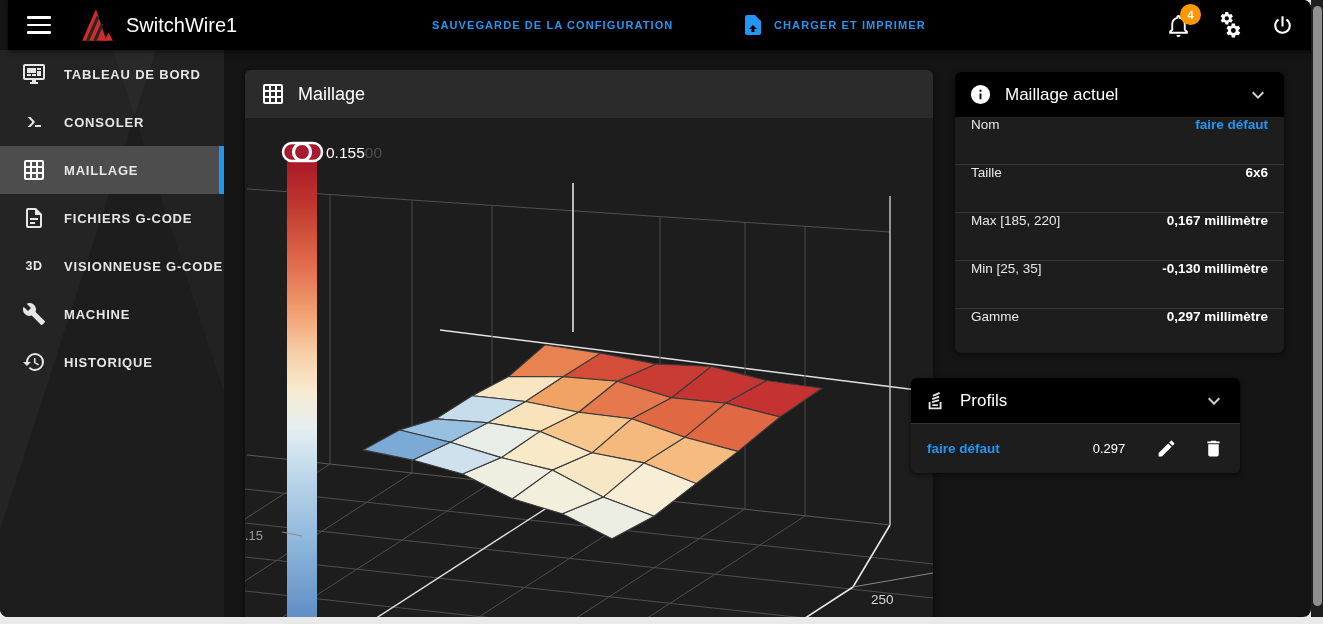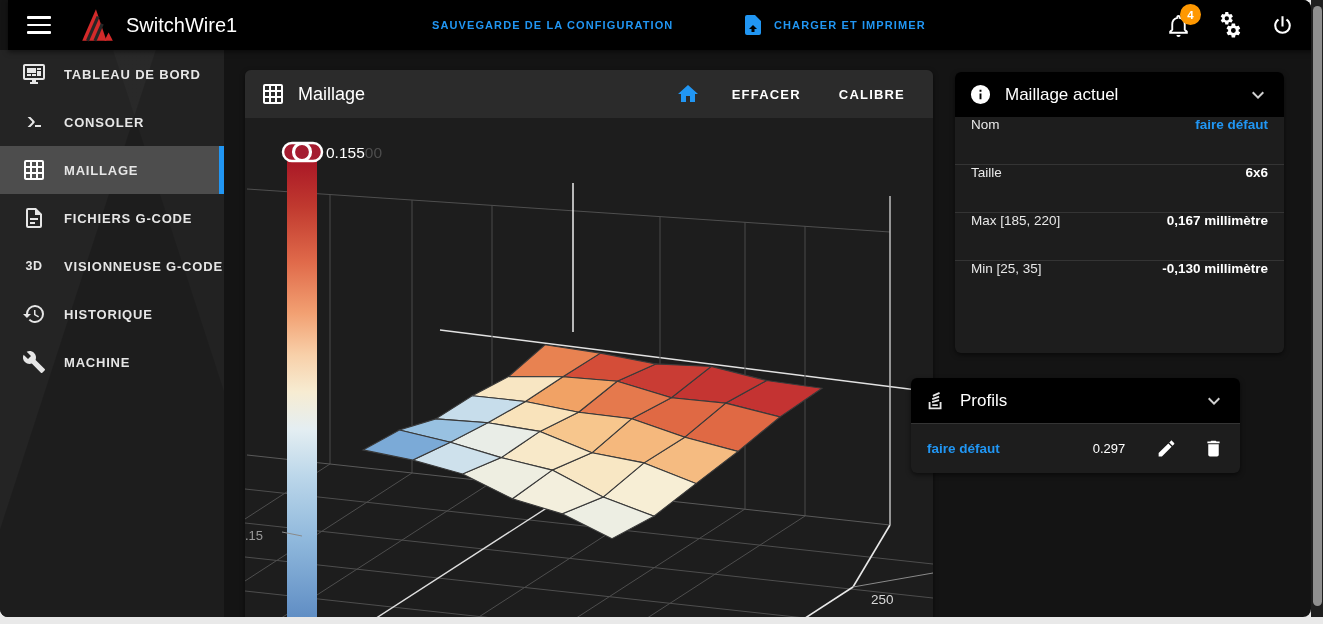--- a/index.html
+++ b/index.html
@@ -143,48 +143,39 @@
           <path fill="#e6e6e6" d="M6,2A2,2 0 0,0 4,4V20A2,2 0 0,0 6,22H18A2,2 0 0,0 20,20V8L14,2H6M6,4H13V9H18V20H6V4M8,12V14H16V12H8M8,16V18H13V16H8Z"></path>
         </svg>
       <span class="lbl">FICHIERS G-CODE</span>
     </div>
     <div class="side-item">
       <span class="icon3d">3D</span>
       <span class="lbl">VISIONNEUSE G-CODE</span>
     </div>
     <div class="side-item">
       <svg class="icon24" viewBox="0 0 24 24">
+          <path fill="#e6e6e6" d="M22.7,19L13.6,9.9C14.5,7.6 14,4.9 12.1,3C10.1,1 7.1,0.6 4.7,1.7L9,6L6,9L1.6,4.7C0.4,7.1 0.9,10.1 2.9,12.1C4.8,14 7.5,14.5 9.8,13.6L18.9,22.7C19.3,23.1 19.9,23.1 20.3,22.7L22.6,20.4C23.1,20 23.1,19.3 22.7,19Z"></path>
+        </svg>
+      <span class="lbl">MACHINE</span>
+    </div>
+    <div class="side-item">
+      <svg class="icon24" viewBox="0 0 24 24">
           <path fill="#e6e6e6" d="M13.5,8H12V13L16.28,15.54L17,14.33L13.5,12.25V8M13,3A9,9 0 0,0 4,12H1L4.96,16.03L9,12H6A7,7 0 0,1 13,5A7,7 0 0,1 20,12A7,7 0 0,1 13,19C11.07,19 9.32,18.21 8.06,16.94L6.64,18.36C8.27,20 10.5,21 13,21A9,9 0 0,0 22,12A9,9 0 0,0 13,3Z"></path>
         </svg>
       <span class="lbl">HISTORIQUE</span>
-    </div>
-    <div class="side-item">
-      <svg class="icon24" viewBox="0 0 24 24">
-          <path fill="#e6e6e6" d="M22.7,19L13.6,9.9C14.5,7.6 14,4.9 12.1,3C10.1,1 7.1,0.6 4.7,1.7L9,6L6,9L1.6,4.7C0.4,7.1 0.9,10.1 2.9,12.1C4.8,14 7.5,14.5 9.8,13.6L18.9,22.7C19.3,23.1 19.9,23.1 20.3,22.7L22.6,20.4C23.1,20 23.1,19.3 22.7,19Z"></path>
-        </svg>
-      <span class="lbl">MACHINE</span>
     </div>
 
   </nav>
 
   <section class="card mesh-card">
     <div class="card-head">
       <svg class="icon24" viewBox="0 0 24 24">
           <path fill="#fff" d="M10,4V8H14V4H10M16,4V8H20V4H16M16,10V14H20V10H16M16,16V20H20V16H16M14,20V16H10V20H14M8,20V16H4V20H8M8,14V10H4V14H8M8,8V4H4V8H8M10,14H14V10H10V14M4,2H20A2,2 0 0,1 22,4V20A2,2 0 0,1 20,22H4C2.92,22 2,21.1 2,20V4A2,2 0 0,1 4,2Z"></path>
         </svg>
       <span class="card-title">Maillage</span>
-      <div class="mesh-head-actions">
-        <button class="icon-btn">
-          <svg width="24" height="24" viewBox="0 0 24 24">
-              <path fill="#2196f3" d="M10,20V14H14V20H19V12H22L12,3L2,12H5V20H10Z"></path>
-            </svg>
-        </button>
-        <button class="txt-btn">EFFACER</button>
-        <button class="txt-btn">CALIBRE</button>
-      </div>
     </div>
     <svg id="plot" class="plot" viewBox="0 0 688 506">
       <defs>
         <linearGradient id="cbar" x1="0" y1="0" x2="0" y2="1">
           <stop offset="0" stop-color="#a91726"></stop>
           <stop offset="0.10" stop-color="#c0392f"></stop>
           <stop offset="0.22" stop-color="#e06a4a"></stop>
           <stop offset="0.33" stop-color="#f2a072"></stop>
           <stop offset="0.42" stop-color="#f8d0a9"></stop>
           <stop offset="0.50" stop-color="#f7ecd2"></stop>
@@ -281,20 +272,24 @@
       <span class="v">6x6</span>
     </div>
     <div class="row">
       <span class="l">Max [185, 220]</span>
       <span class="v">0,167 millimètre</span>
     </div>
     <div class="row">
       <span class="l">Min [25, 35]</span>
       <span class="v">-0,130 millimètre</span>
     </div>
+    <div class="row">
+      <span class="l">Gamme</span>
+      <span class="v">0,297 millimètre</span>
+    </div>
   </section>
 
   <section class="card prof-card">
     <div class="info-head">
       <svg width="22" height="22" viewBox="0 0 24 24">
         <g stroke="#e6e6e6" stroke-width="2" fill="none">
           <path d="M5 13v7h12v-7"></path>
           <line x1="8" y1="16.5" x2="14" y2="16.5"></line>
           <line x1="7.6" y1="12.5" x2="15.4" y2="11.6" transform="rotate(-8 12 12)"></line>
           <line x1="7.8" y1="9.4" x2="15.6" y2="7.6" transform="rotate(-6 12 9)"></line>

